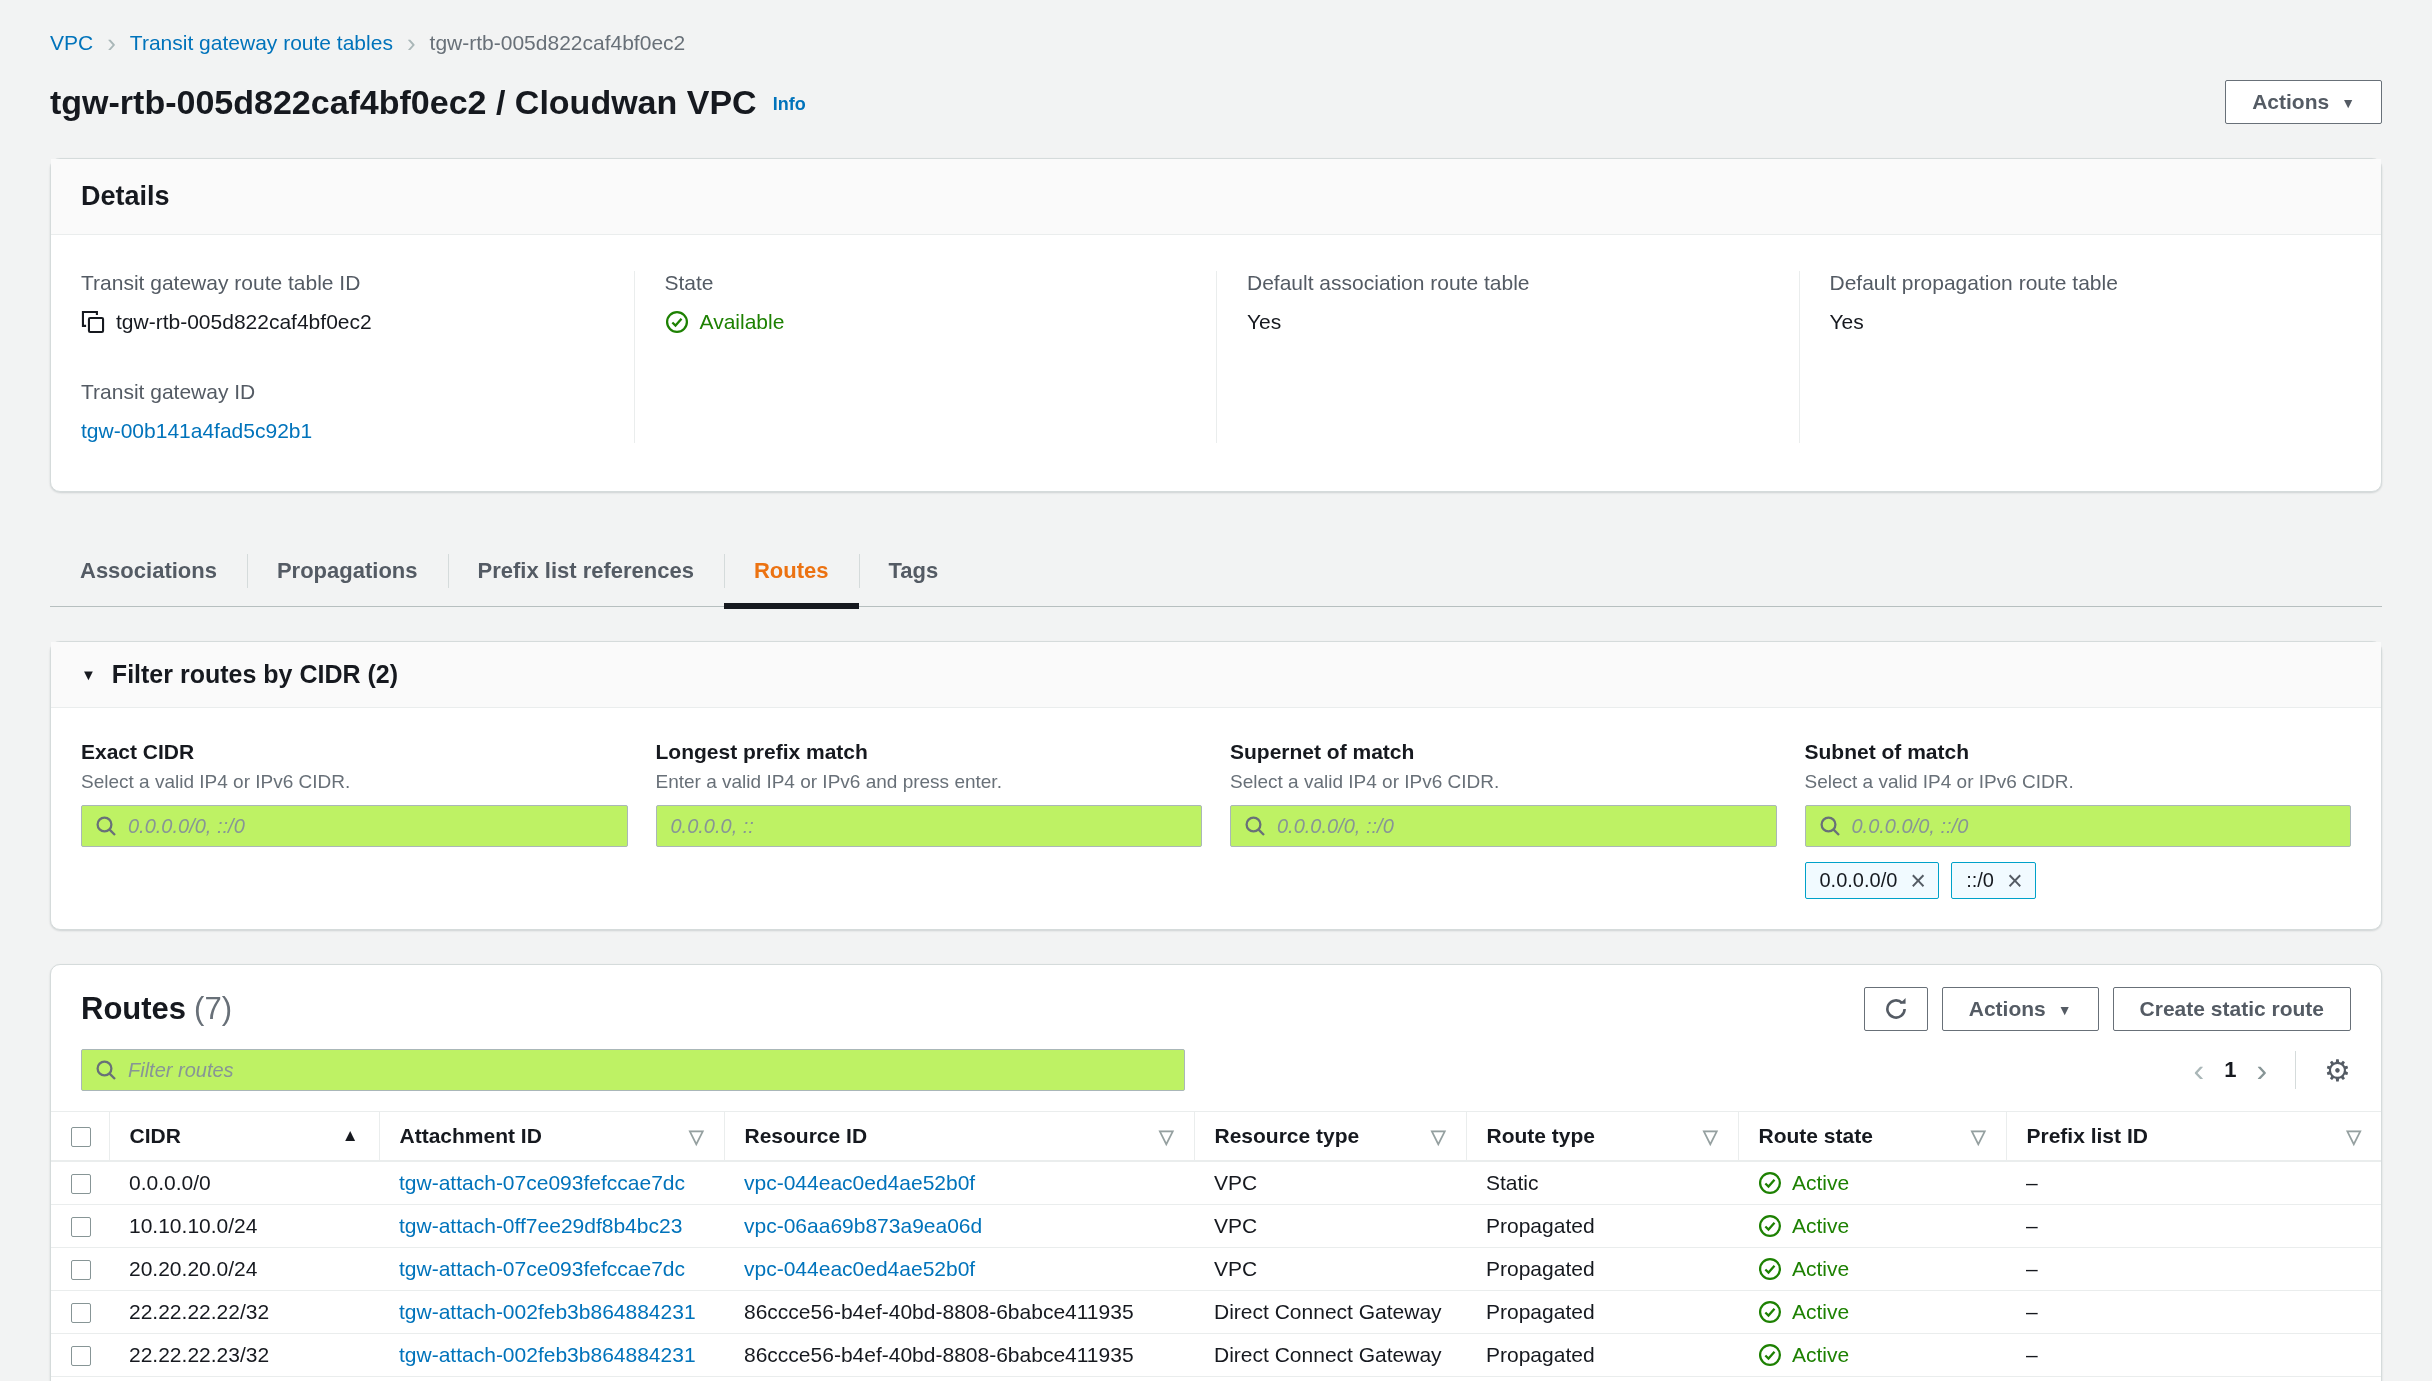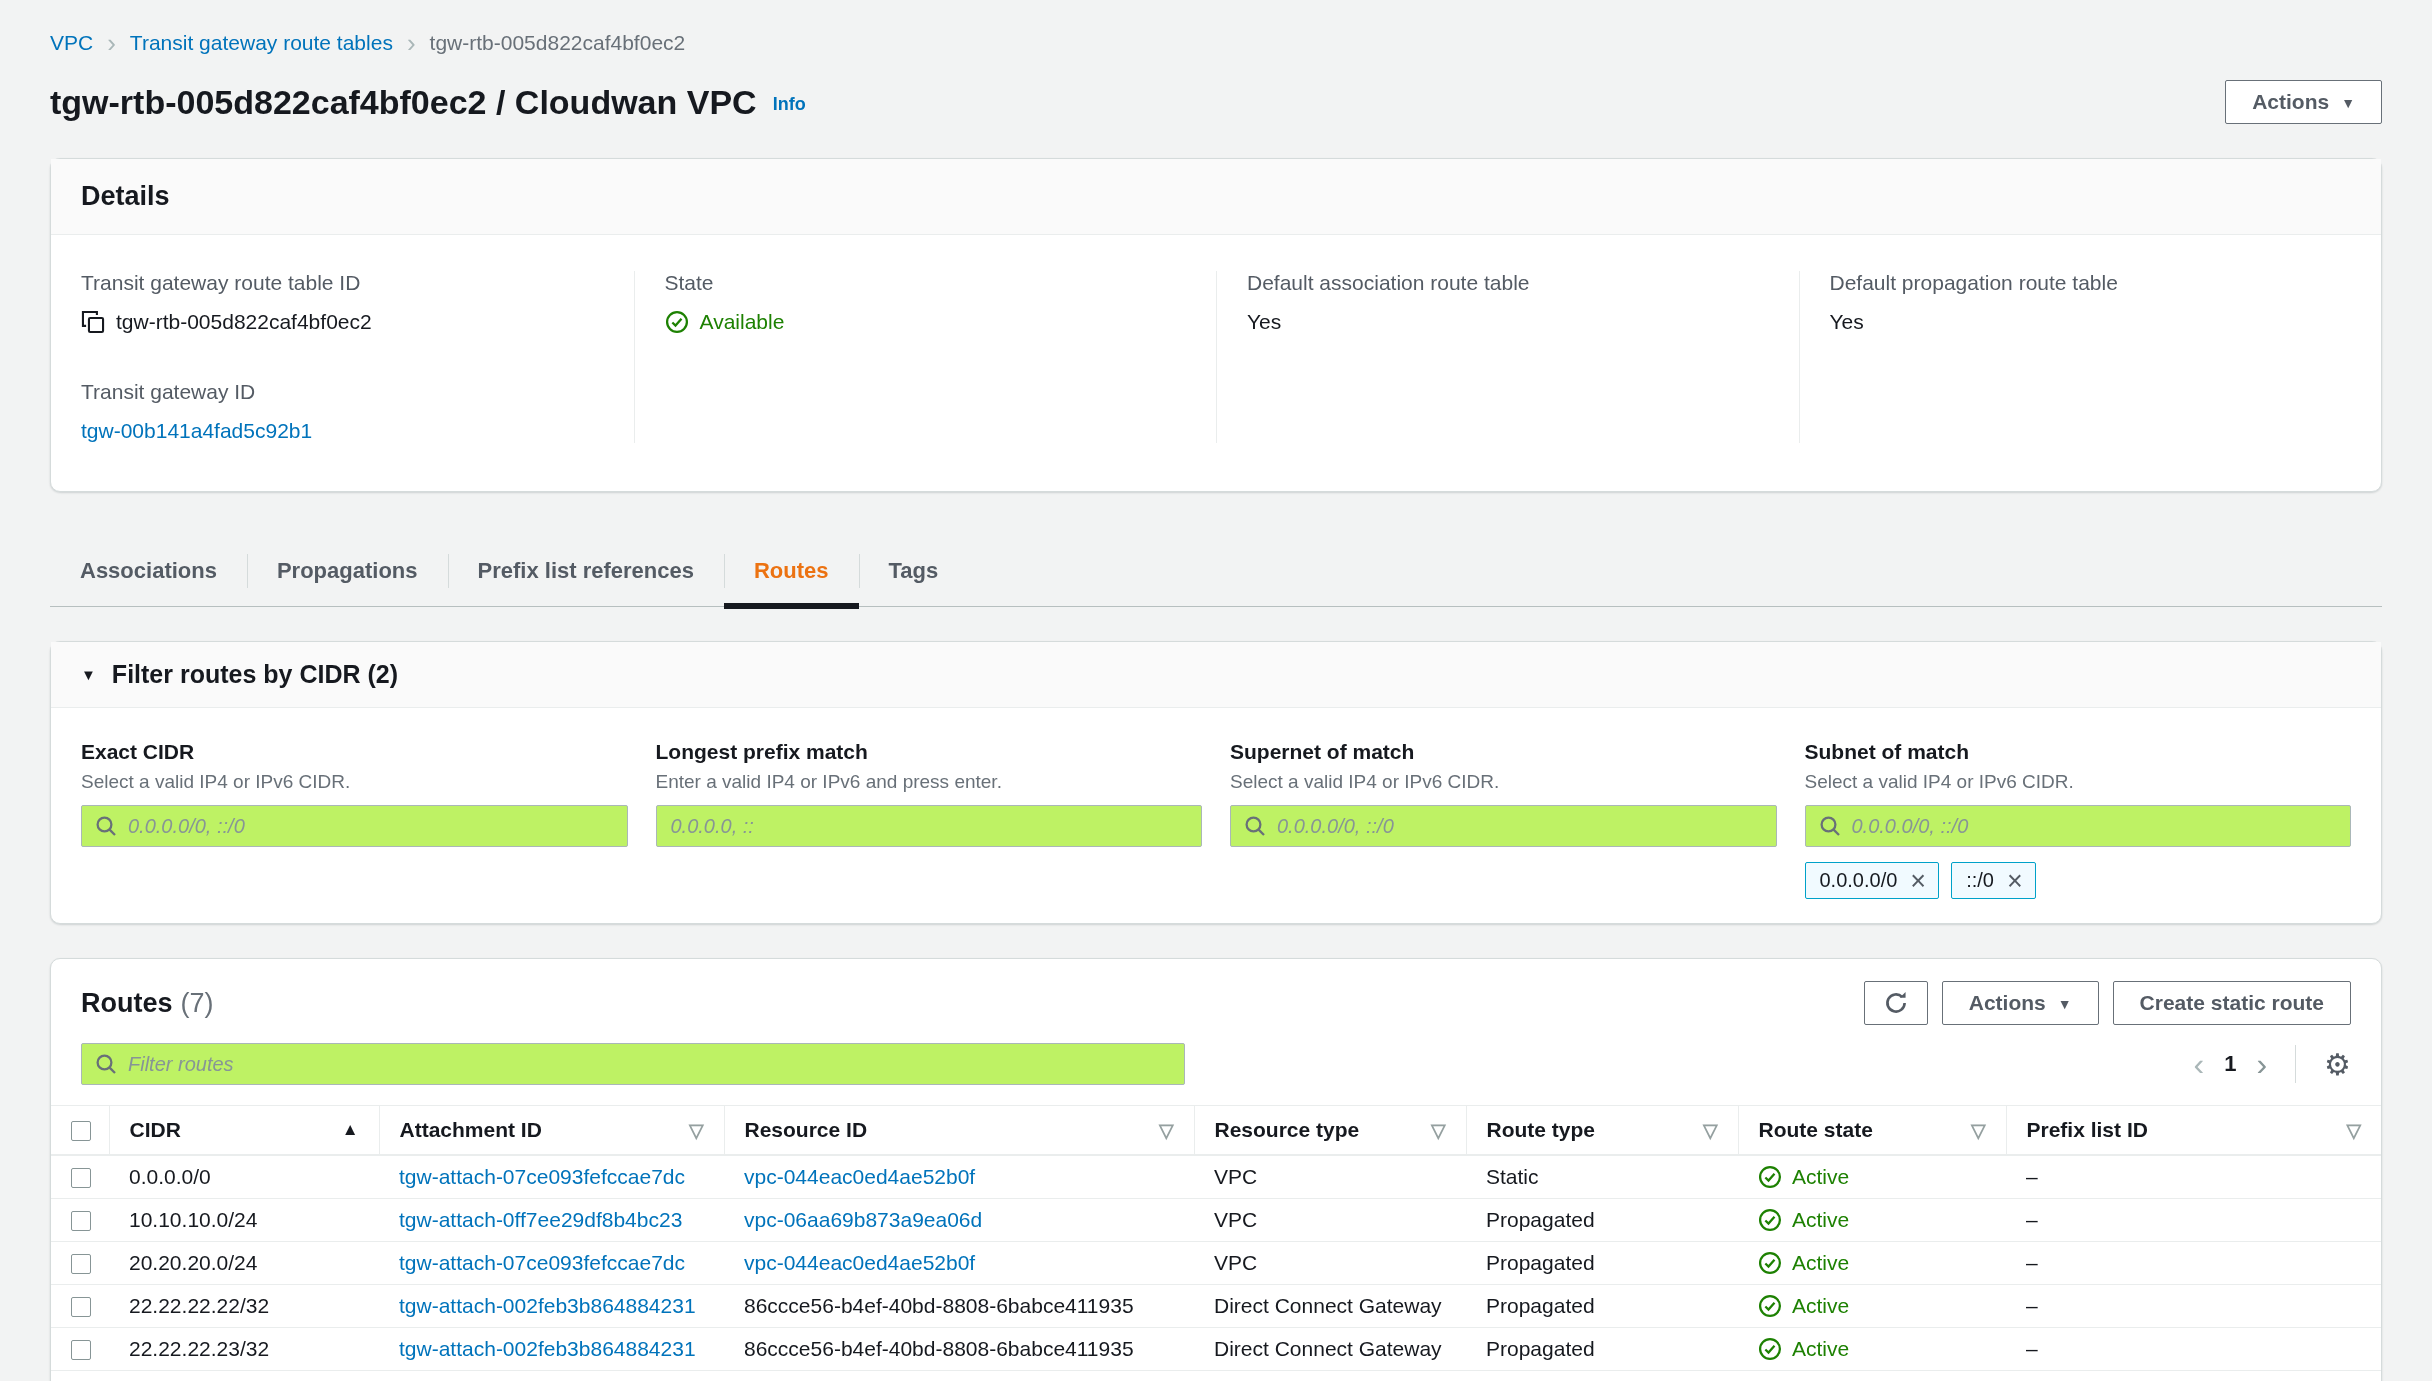--- a/index.html
+++ b/index.html
@@ -61,21 +61,21 @@
   .tabs { margin-top:52px; display:flex; border-bottom:1px solid #b7bfbf; }
   .tab { position:relative; padding:14px 30px 22px; font-size:22px; font-weight:700; color:#545b64; cursor:pointer; }
   .tab + .tab::before { content:""; position:absolute; left:0; top:10px; height:34px; width:1px; background:#d5dbdb; }
   .tab.active { color:#ec7211; }
   .tab.active::after { content:""; position:absolute; left:0; right:0; bottom:-3px; height:6px; background:#16191f; }
 
   
   .filter-header { display:flex; align-items:center; gap:16px; padding:18px 30px; background:#fafafa; border-bottom:1px solid #eaeded; cursor:pointer; }
   .collapse-caret { font-size:15px; color:#16191f; }
   .filter-title { font-size:25px; font-weight:700; }
-  .filter-body { display:grid; grid-template-columns:repeat(4,1fr); gap:0 28px; padding:32px 30px 24px; }
+  .filter-body { display:grid; grid-template-columns:repeat(4,1fr); gap:0 28px; padding:32px 30px 30px; }
   .ffield-label { font-size:21px; font-weight:700; color:#16191f; }
   .ffield-help { font-size:19px; color:#687078; margin:7px 0 12px; }
   .input-wrap { position:relative; }
   .input-wrap input {
     width:100%; height:42px; border:1px solid #aab7b8; border-radius:2px;
     font-family:"Liberation Sans", sans-serif; font-size:20px; color:#16191f;
     padding:0 14px 0 46px; background:#bef264; outline:none;
   }
   .input-wrap.no-icon input { padding-left:14px; }
   .input-wrap input::placeholder { color:#879596; font-style:italic; }
@@ -83,21 +83,21 @@
   .tokens { margin-top:15px; display:flex; gap:12px; }
   .token {
     display:inline-flex; align-items:center; gap:13px;
     background:#f1faff; border:1px solid #00a1c9; border-radius:2px;
     padding:6px 12px 6px 14px; font-size:20px; color:#16191f;
   }
   .token-x { color:#545b64; font-size:27px; line-height:20px; cursor:pointer; font-weight:400; }
 
   
   .routes-header { padding:22px 30px 0; display:flex; justify-content:space-between; align-items:center; }
-  .routes-title { font-size:27px; font-weight:700; }
+  .routes-title { font-size:31px; font-weight:700; }
   .routes-count { font-weight:400; color:#687078; margin-left:8px; }
   .header-actions { display:flex; gap:14px; }
   .routes-toolbar { padding:18px 30px 20px; display:flex; justify-content:space-between; align-items:center; }
   .routes-search { width:1104px; }
   .pager { display:flex; align-items:center; gap:20px; }
   .pg-prev { color:#aab7b8; font-size:32px; cursor:default; }
   .pg-next { color:#879596; font-size:32px; cursor:pointer; }
   .pg-num { font-size:22px; font-weight:700; color:#16191f; }
   .pg-divider { width:1px; height:38px; background:#d5dbdb; margin:0 8px; }
   .gear { font-size:30px; color:#545b64; cursor:pointer; }

